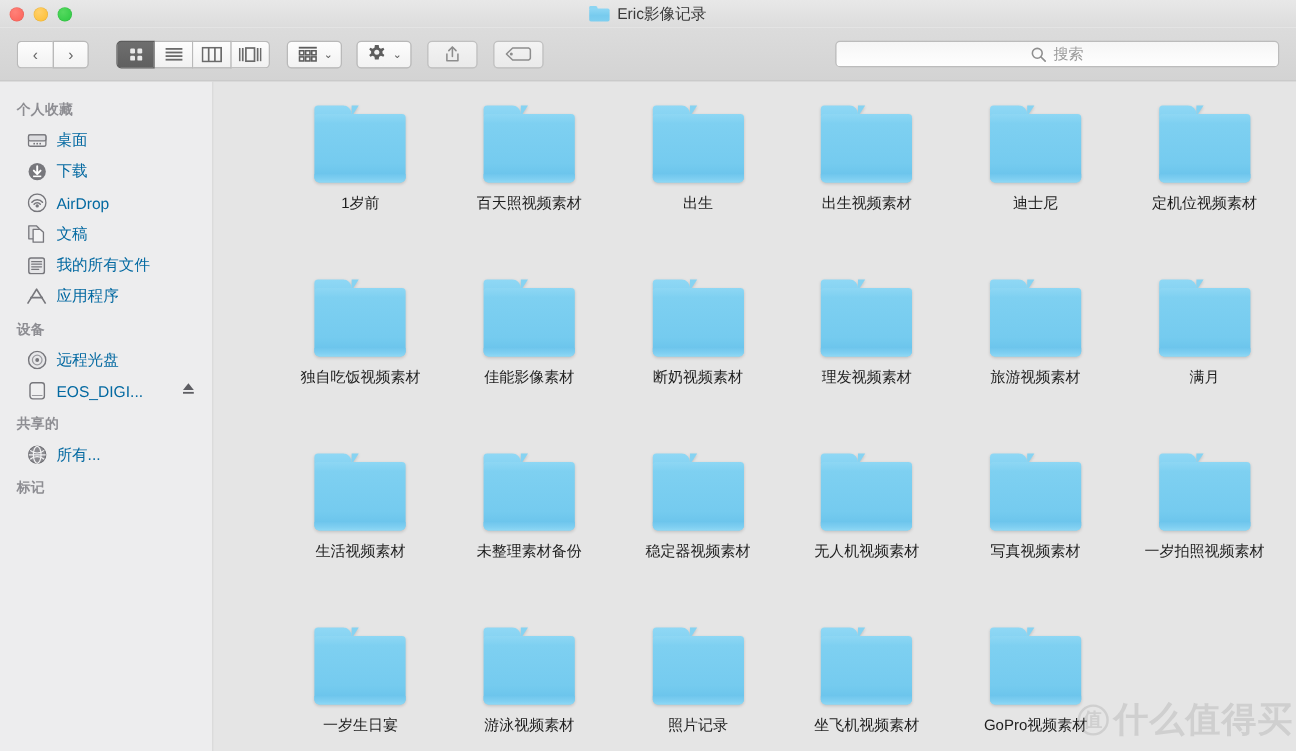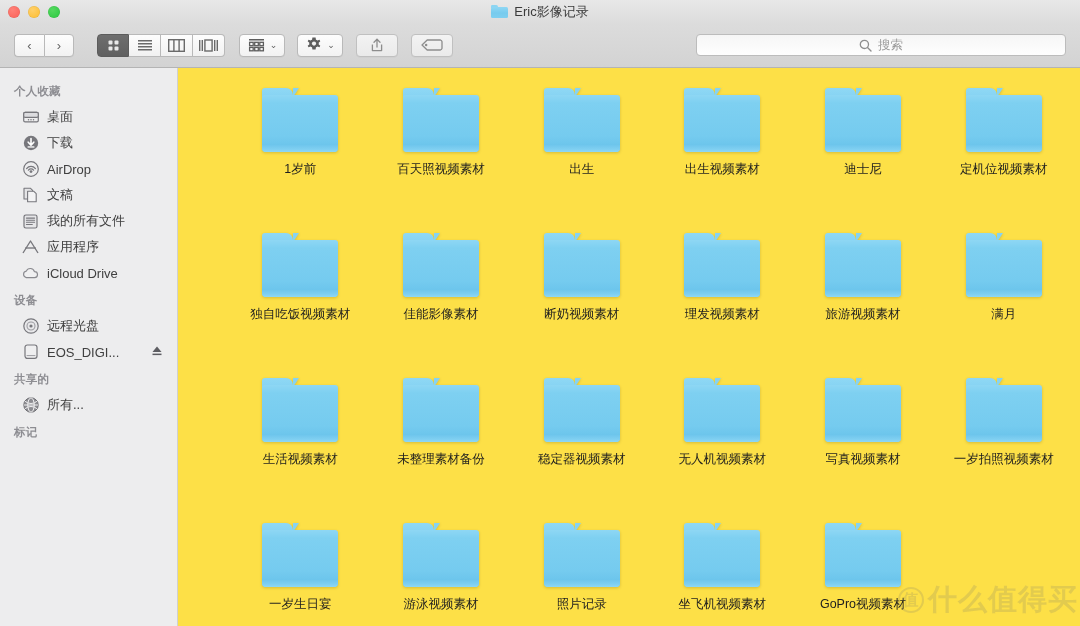--- a/index.html
+++ b/index.html
@@ -122,26 +122,26 @@
     overflow: hidden;
   }
   .sb-head {
     font-size: 11.5px; color: #8d8d92; font-weight: 700;
     padding: 7px 0 5px 14px; letter-spacing: .2px;
   }
   .sb-item {
     height: 26px; display: flex; align-items: center;
     padding-left: 22px; gap: 8px; cursor: default;
   }
-  .sb-item .lbl { font-size: 13px; color: #404040; white-space: nowrap; }
+  .sb-item .lbl { font-size: 13px; color: #0369a1; white-space: nowrap; }
   .sb-ico { width: 17px; height: 17px; flex: 0 0 17px; display:flex; align-items:center; justify-content:center; }
   .eject { margin-left: auto; margin-right: 14px; }
 
   
-  #grid-wrap { flex: 1; position: relative; background: #fde047; overflow: hidden; padding-left: 46px; }
+  #grid-wrap { flex: 1; position: relative; background: #e5e5e5; overflow: hidden; padding-left: 46px; }
   #grid {
     display: grid;
     grid-template-columns: repeat(6, 1fr);
     row-gap: 0px;
     padding: 12px 6px 0 6px;
   }
   .cell {
     height: 145px;
     display: flex; flex-direction: column; align-items: center;
     cursor: default;
@@ -386,28 +386,20 @@
       <div class="sb-item">
         <span class="sb-ico">
           <svg width="17" height="14" viewBox="0 0 17 14">
             <path d="M1 13 L8.5 1 L16 13" fill="none" stroke="#77777c" stroke-width="1.35" stroke-linejoin="round"></path>
             <line x1="3.2" y1="8" x2="13.8" y2="8" stroke="#77777c" stroke-width="1.35"></line>
           </svg>
         </span>
         <span class="lbl">应用程序</span>
       </div>
 
-      <div class="sb-item">
-        <span class="sb-ico">
-          <svg width="17" height="12" viewBox="0 0 17 12">
-            <path d="M4.3 10.6 A3.3 3.3 0 0 1 4.3 4.1 A4.3 4.3 0 0 1 12.4 4.6 A3 3 0 0 1 12.6 10.6 Z" fill="#f0f0f1" stroke="#8a8a8f" stroke-width="1.15" stroke-linejoin="round"></path>
-          </svg>
-        </span>
-        <span class="lbl">iCloud Drive</span>
-      </div>
 
       <div class="sb-head">设备</div>
 
       <div class="sb-item">
         <span class="sb-ico">
           <svg width="16" height="16" viewBox="0 0 16 16">
             <circle cx="8" cy="8" r="7.2" fill="#e8e8ea" stroke="#77777c" stroke-width="1.2"></circle>
             <circle cx="8" cy="8" r="4" fill="none" stroke="#9b9ba0" stroke-width="1.05"></circle>
             <circle cx="8" cy="8" r="1.6" fill="#77777c"></circle>
           </svg>

